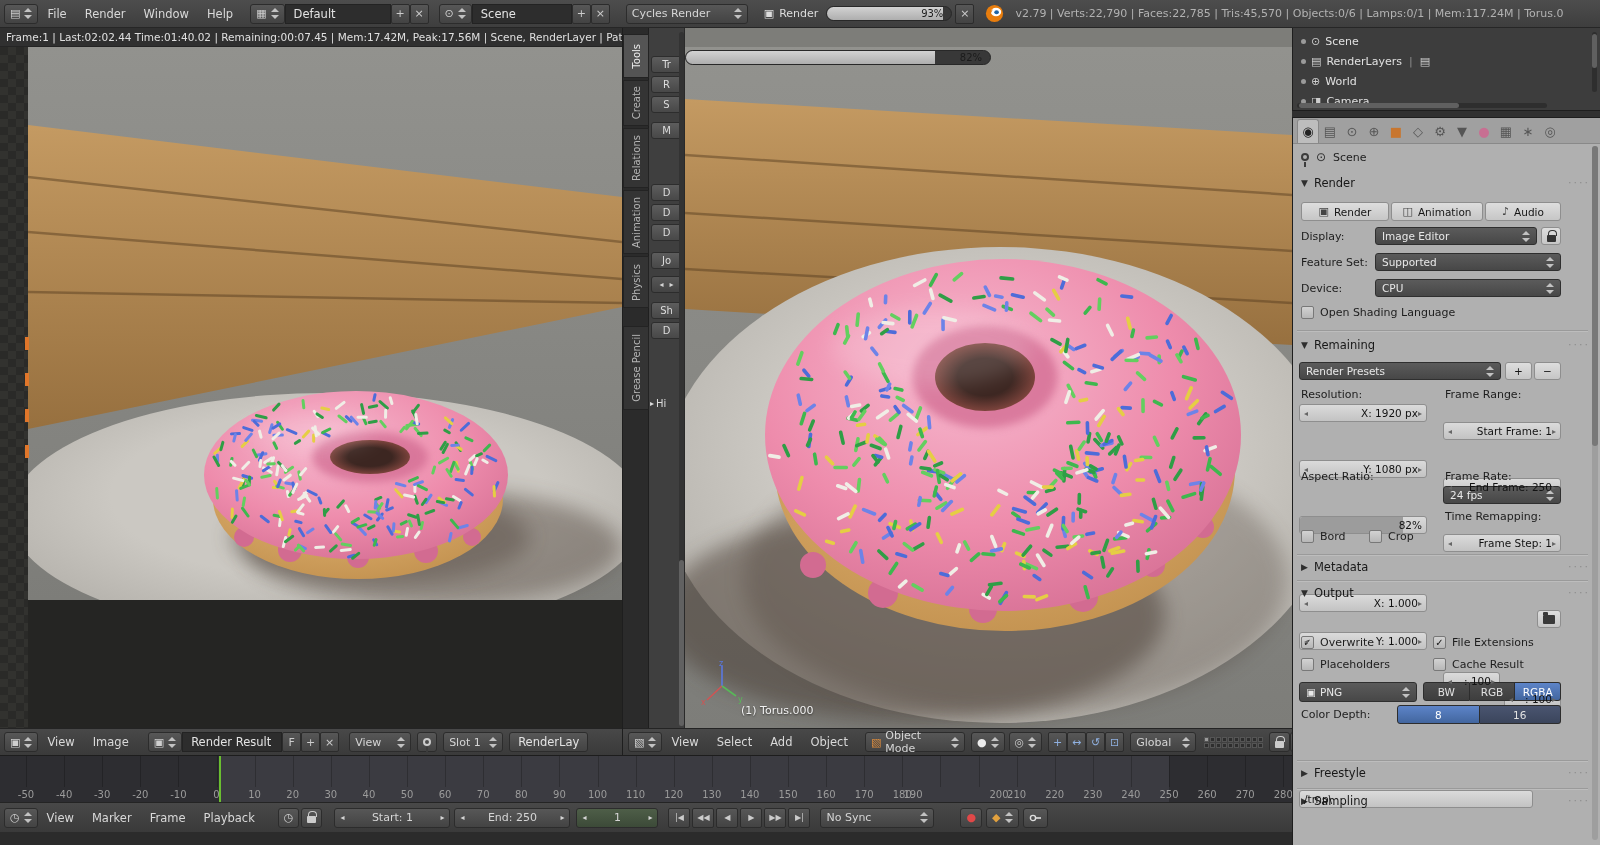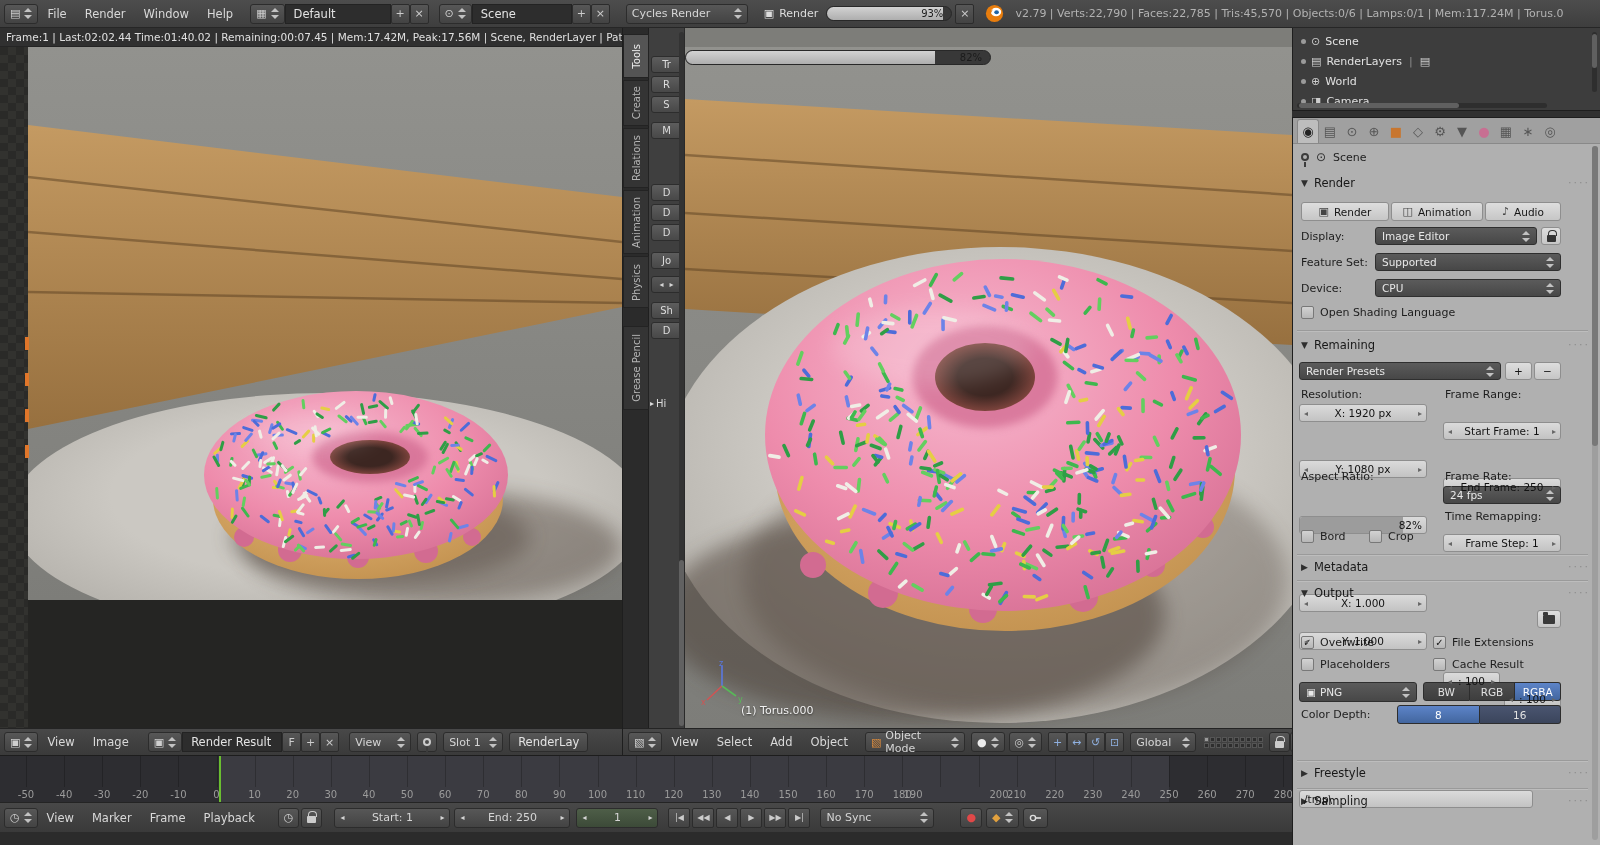--- a/index.html
+++ b/index.html
@@ -47,21 +47,21 @@
 .ptabs{background:#a0a0a0;border-bottom:1px solid #898989;display:flex;align-items:flex-end;padding-left:4px}
 .ptab{width:22px;height:24px;display:flex;align-items:center;justify-content:center;font-size:13px;color:#555}
 .ptab.active{background:#bdbdbd;border:1px solid #888;border-bottom:none;border-radius:3px 3px 0 0;color:#222}
 .phead{font-size:11.5px;color:#181818;display:flex;align-items:center;gap:6px}
 .phead .tri{font-size:9px;color:#2e2e2e}
 .grip{color:#8d8d8d;font-size:11px;letter-spacing:2px}
 .plabel{font-size:11px;color:#1d1d1d;white-space:nowrap}
 .wl{background:linear-gradient(#dbdbdb,#c3c3c3);border:1px solid #8e8e8e;border-radius:3px;height:18px;
  display:flex;align-items:center;padding:0 4px;font-size:10.5px;color:#121212;position:relative;overflow:hidden}
 .wl .arr{font-size:8px;color:#666;flex:none;z-index:1}
-.wl .txt{flex:1;text-align:center;z-index:1;white-space:nowrap;overflow:hidden}
+.wl .txt{flex:1;text-align:right;z-index:1;white-space:nowrap;overflow:hidden}
 .sfill{position:absolute;left:0;top:0;bottom:0;background:#9c9c9c;z-index:0}
 .wd{background:linear-gradient(#5b5b5b,#474747);border:1px solid #2f2f2f;border-radius:3px;height:18px;
  display:flex;align-items:center;padding:0 6px;font-size:10.5px;color:#e8e8e8;gap:4px;overflow:hidden}
 .wd .txt{flex:1;text-align:left;white-space:nowrap}
 .btnl{background:linear-gradient(#dedede,#c6c6c6);border:1px solid #8e8e8e;border-radius:3px;height:19px;
  display:flex;align-items:center;justify-content:center;gap:5px;font-size:10.5px;color:#151515;white-space:nowrap}
 .cb{width:13px;height:13px;border:1px solid #787878;border-radius:2px;background:linear-gradient(#d2d2d2,#b7b7b7);
  display:inline-flex;align-items:center;justify-content:center;font-size:10px;color:#141414;flex:none}
 .cbrow{display:flex;align-items:center;gap:6px}
 .seg{display:flex}

